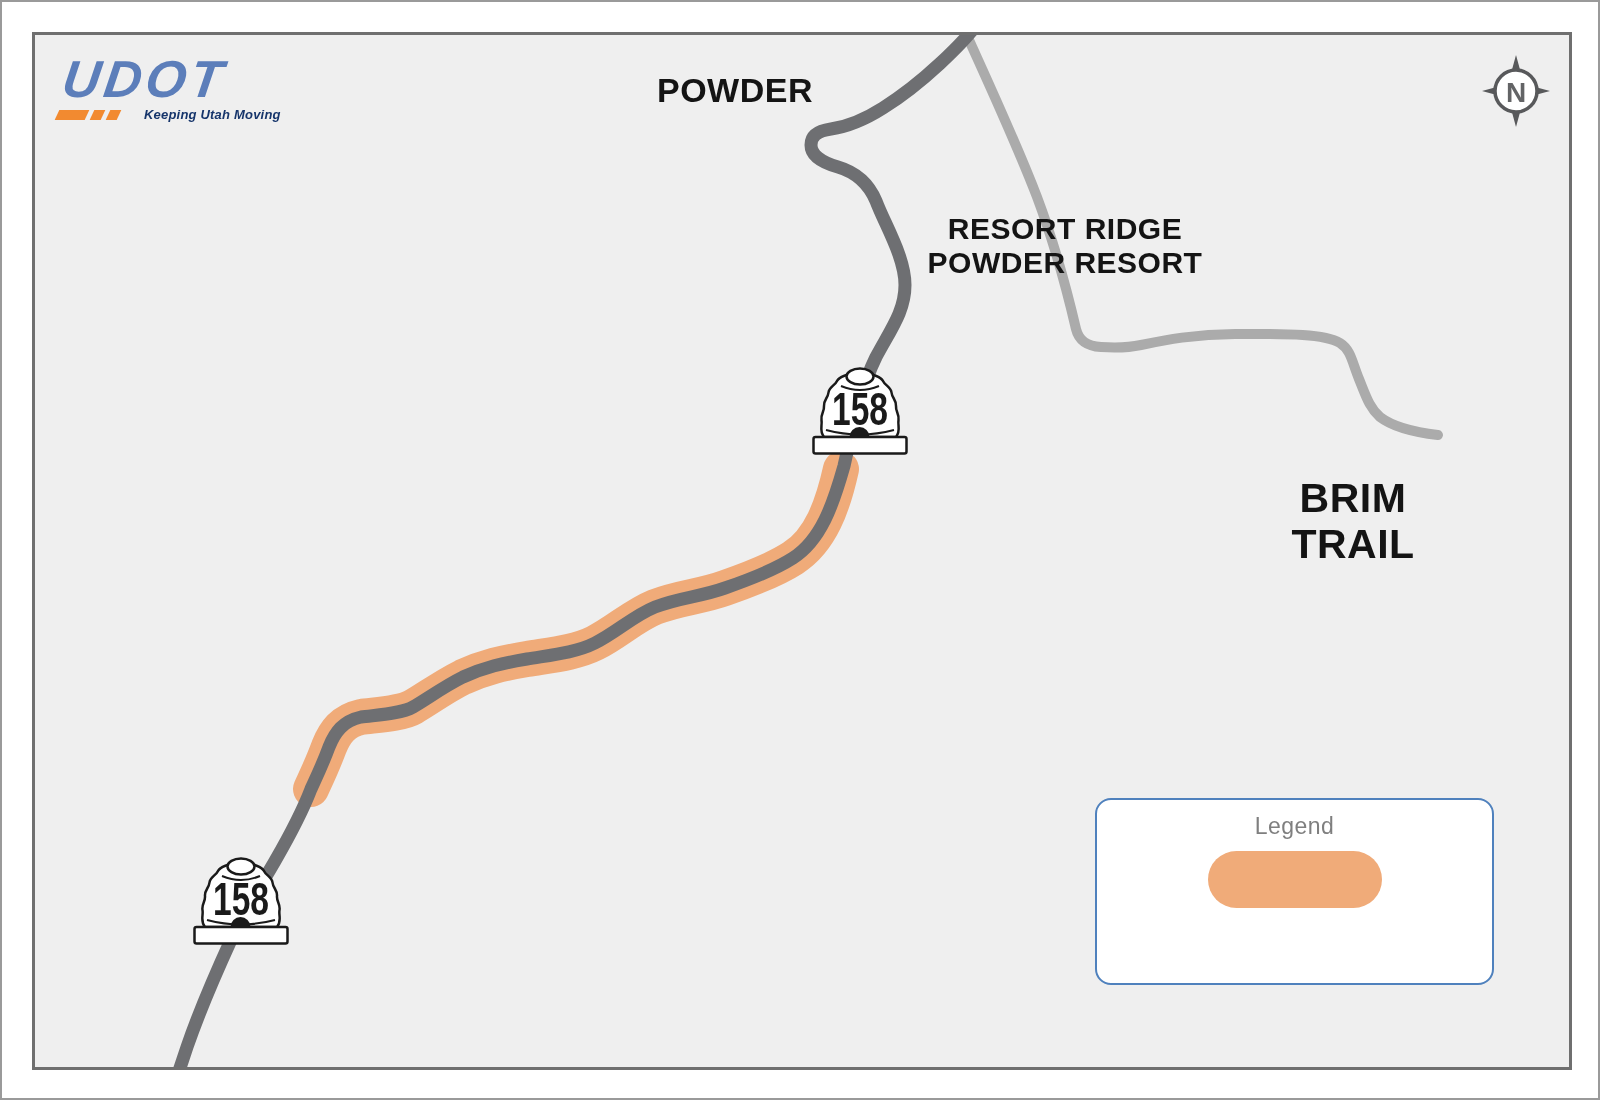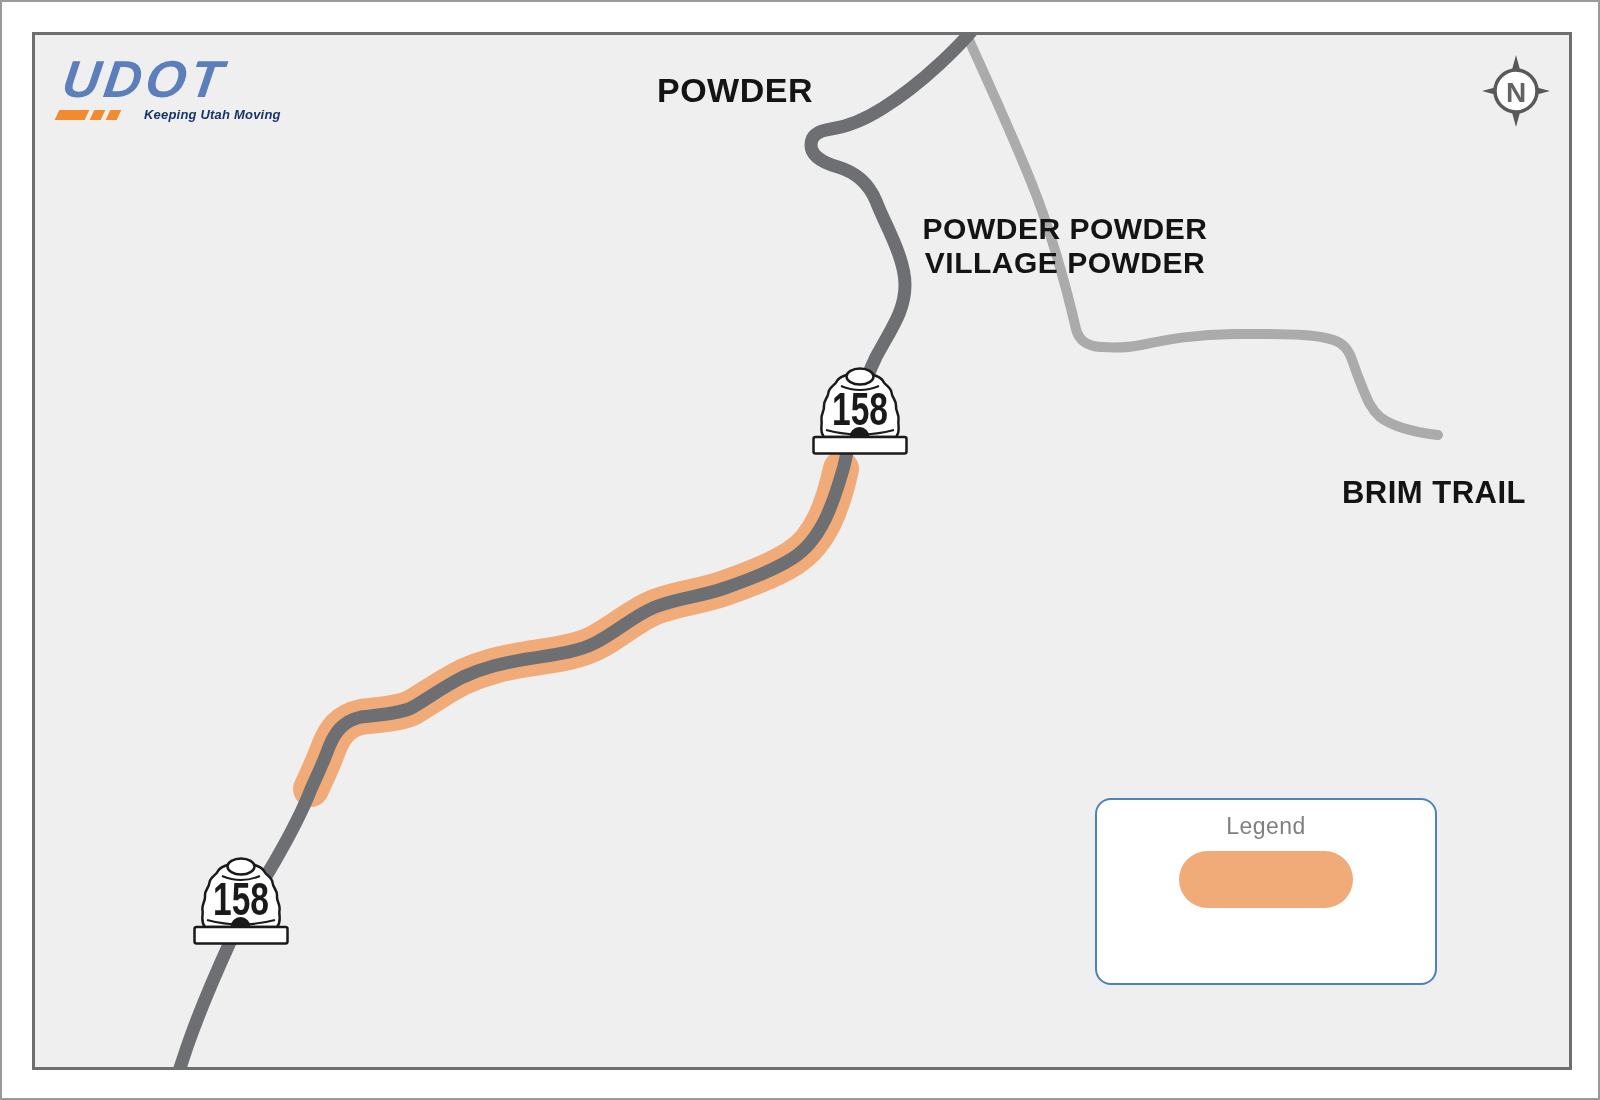--- a/index.html
+++ b/index.html
@@ -7,25 +7,25 @@
   .frame{position:absolute;left:0;top:0;width:1596px;height:1096px;border:2px solid #9a9a9a;background:#ffffff;}
   .map-canvas{position:absolute;left:30px;top:30px;width:1534px;height:1032px;
     border:3px solid #6f6f6f;background:#efefef;overflow:hidden;}
   .roads-svg{position:absolute;left:0;top:0;}
 
   
   .map-label{position:absolute;color:#141414;font-weight:bold;text-align:center;
     letter-spacing:.5px;line-height:1.13;margin-top:28px;}
   .lbl-powder-mountain{left:540px;top:8px;width:320px;font-size:34px;}
   .lbl-powder-ridge{left:870px;top:149px;width:320px;font-size:30px;}
-  .lbl-brim-trail{left:1279px;top:412px;width:240px;font-size:31px;}
+  .lbl-brim-trail{left:1198px;top:412px;width:240px;font-size:41px;}
   .lbl-wolf-creek{left:186px;top:966px;width:320px;text-align:left;font-size:35px;letter-spacing:1px;}
 
   
-  .legend-box{position:absolute;left:1060px;top:763px;width:342px;height:187px;
+  .legend-box{position:absolute;left:1060px;top:763px;width:399px;height:187px;
     background:#ffffff;border:2px solid #4f81bd;border-radius:16px;box-sizing:border-box;
     display:flex;flex-direction:column;align-items:center;padding-top:13px;}
   .legend-title{font-size:23px;color:#7f7f7f;letter-spacing:.5px;}
   .legend-swatch{margin-top:11px;}
   .legend-item-label{margin-top:9px;font-size:29px;font-weight:bold;color:#e87722;letter-spacing:.5px;}
 
   
   .compass{position:absolute;left:1436px;top:11px;}
 
   
@@ -98,22 +98,22 @@
                C 268 775 255 800 240 826
                C 225 852 210 875 196 905
                C 180 940 163 980 152 1012
                C 146 1030 142 1042 138 1054" stroke="#6e6f72"></path>
     </svg>
 
     <div class="map-label lbl-powder-mountain">
       <div>POWDER</div>
     </div>
     <div class="map-label lbl-powder-ridge">
-      <div>POWDER POWDER</div>
-      <div>VILLAGE POWDER</div>
+      <div>RESORT RIDGE</div>
+      <div>POWDER RESORT</div>
     </div>
     <div class="map-label lbl-brim-trail">BRIM TRAIL</div>
 
     <svg class="shield shield-top" width="98" height="90" viewBox="0 0 98 90">
       <path fill="#ffffff" stroke="#1a1a1a" stroke-width="2.5" stroke-linejoin="round" d="M 13 71 C 8 65 11.5 60 10.5 54 C 9.5 48 13.5 46 13 40
                C 12.5 34 17 32 17.5 26.5 C 18 21 24 19.5 26 15
                C 28 10.8 33.5 10.2 37 8.2 C 40.5 6.3 44.5 5.5 49 5.5
                C 53.5 5.5 57.5 6.3 61 8.2 C 64.5 10.2 70 10.8 72 15
                C 74 19.5 80 21 80.5 26.5 C 81 32 85.5 34 85 40
                C 84.5 46 88.5 48 87.5 54 C 86.5 60 90 65 85 71 Z"></path>

